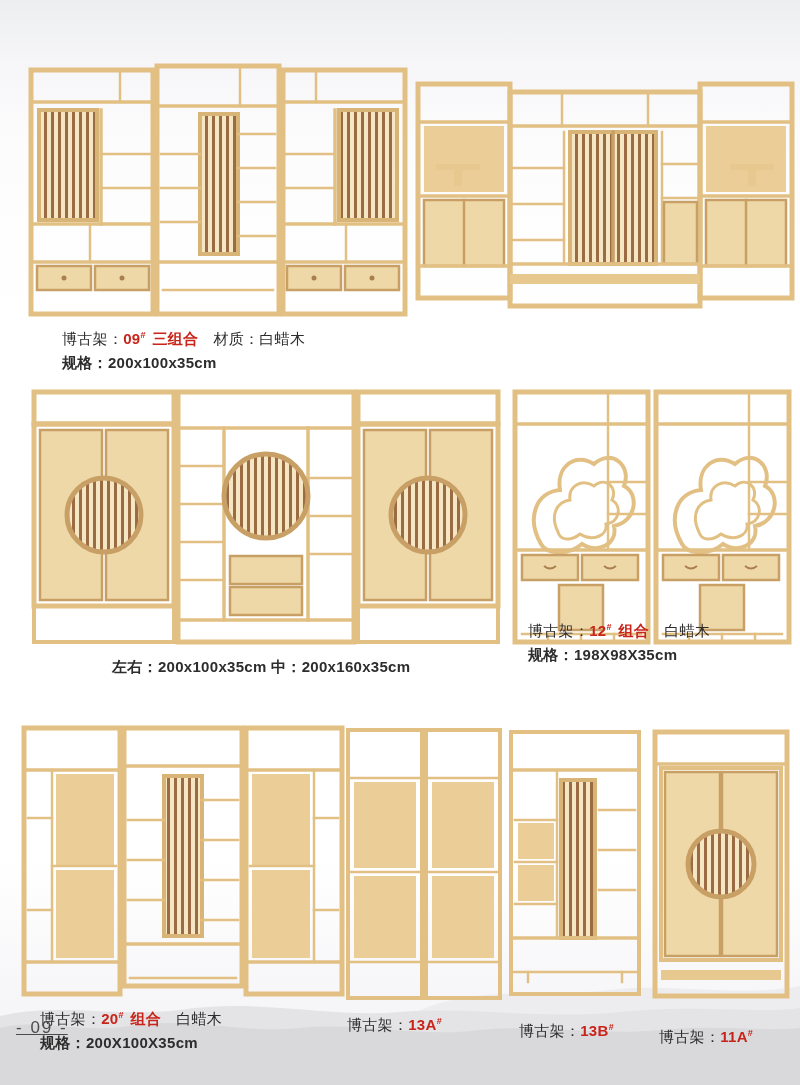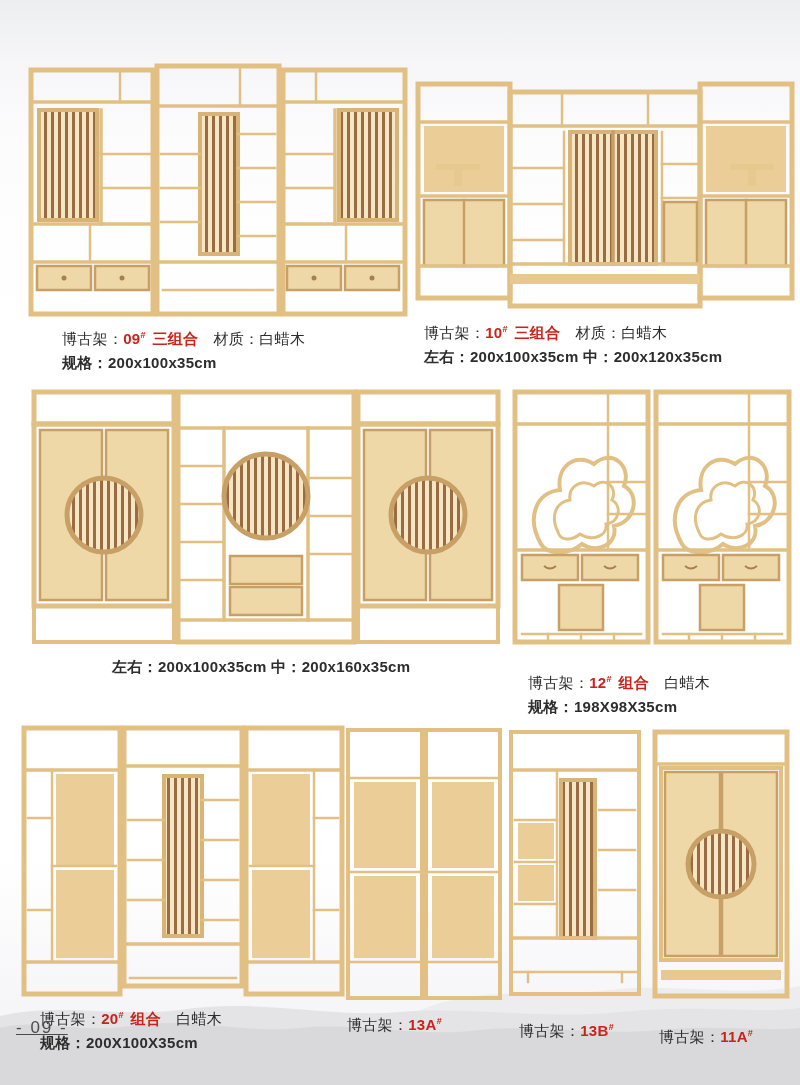--- a/index.html
+++ b/index.html
@@ -277,30 +277,26 @@
         <rect class="slab" x="15" y="244" width="120" height="10"></rect>
       </svg>
     </div>
   </div>
 
   <div class="caption" style="left:62px;top:324px;">
     <div><span>博古架：</span><span class="red"><span>09</span><sup class="hash">#</sup><span class="sfx">三组合</span></span><span class="mat">材质：白蜡木</span></div>
     <div class="spec">规格：200x100x35cm</div>
   </div>
 
-  <div class="caption" style="left:424px;top:318px;">
-    <div><span>博古架：</span><span class="red"><span>10</span><sup class="hash">#</sup><span class="sfx">三组合</span></span><span class="mat">材质：白蜡木</span></div>
-    <div class="spec">左右：200x100x35cm 中：200x120x35cm</div>
-  </div>
 
   <div class="caption" style="left:112px;top:654px;">
     <div class="spec">左右：200x100x35cm 中：200x160x35cm</div>
   </div>
 
-  <div class="caption" style="left:528px;top:668px;">
+  <div class="caption" style="left:528px;top:616px;">
     <div><span>博古架：</span><span class="red"><span>12</span><sup class="hash">#</sup><span class="sfx">组合</span></span><span class="mat">白蜡木</span></div>
     <div class="spec">规格：198X98X35cm</div>
   </div>
 
   <div class="caption" style="left:40px;top:1004px;">
     <div><span>博古架：</span><span class="red"><span>20</span><sup class="hash">#</sup><span class="sfx">组合</span></span><span class="mat">白蜡木</span></div>
     <div class="spec">规格：200X100X35cm</div>
   </div>
 
   <div class="caption" style="left:347px;top:1010px;">

